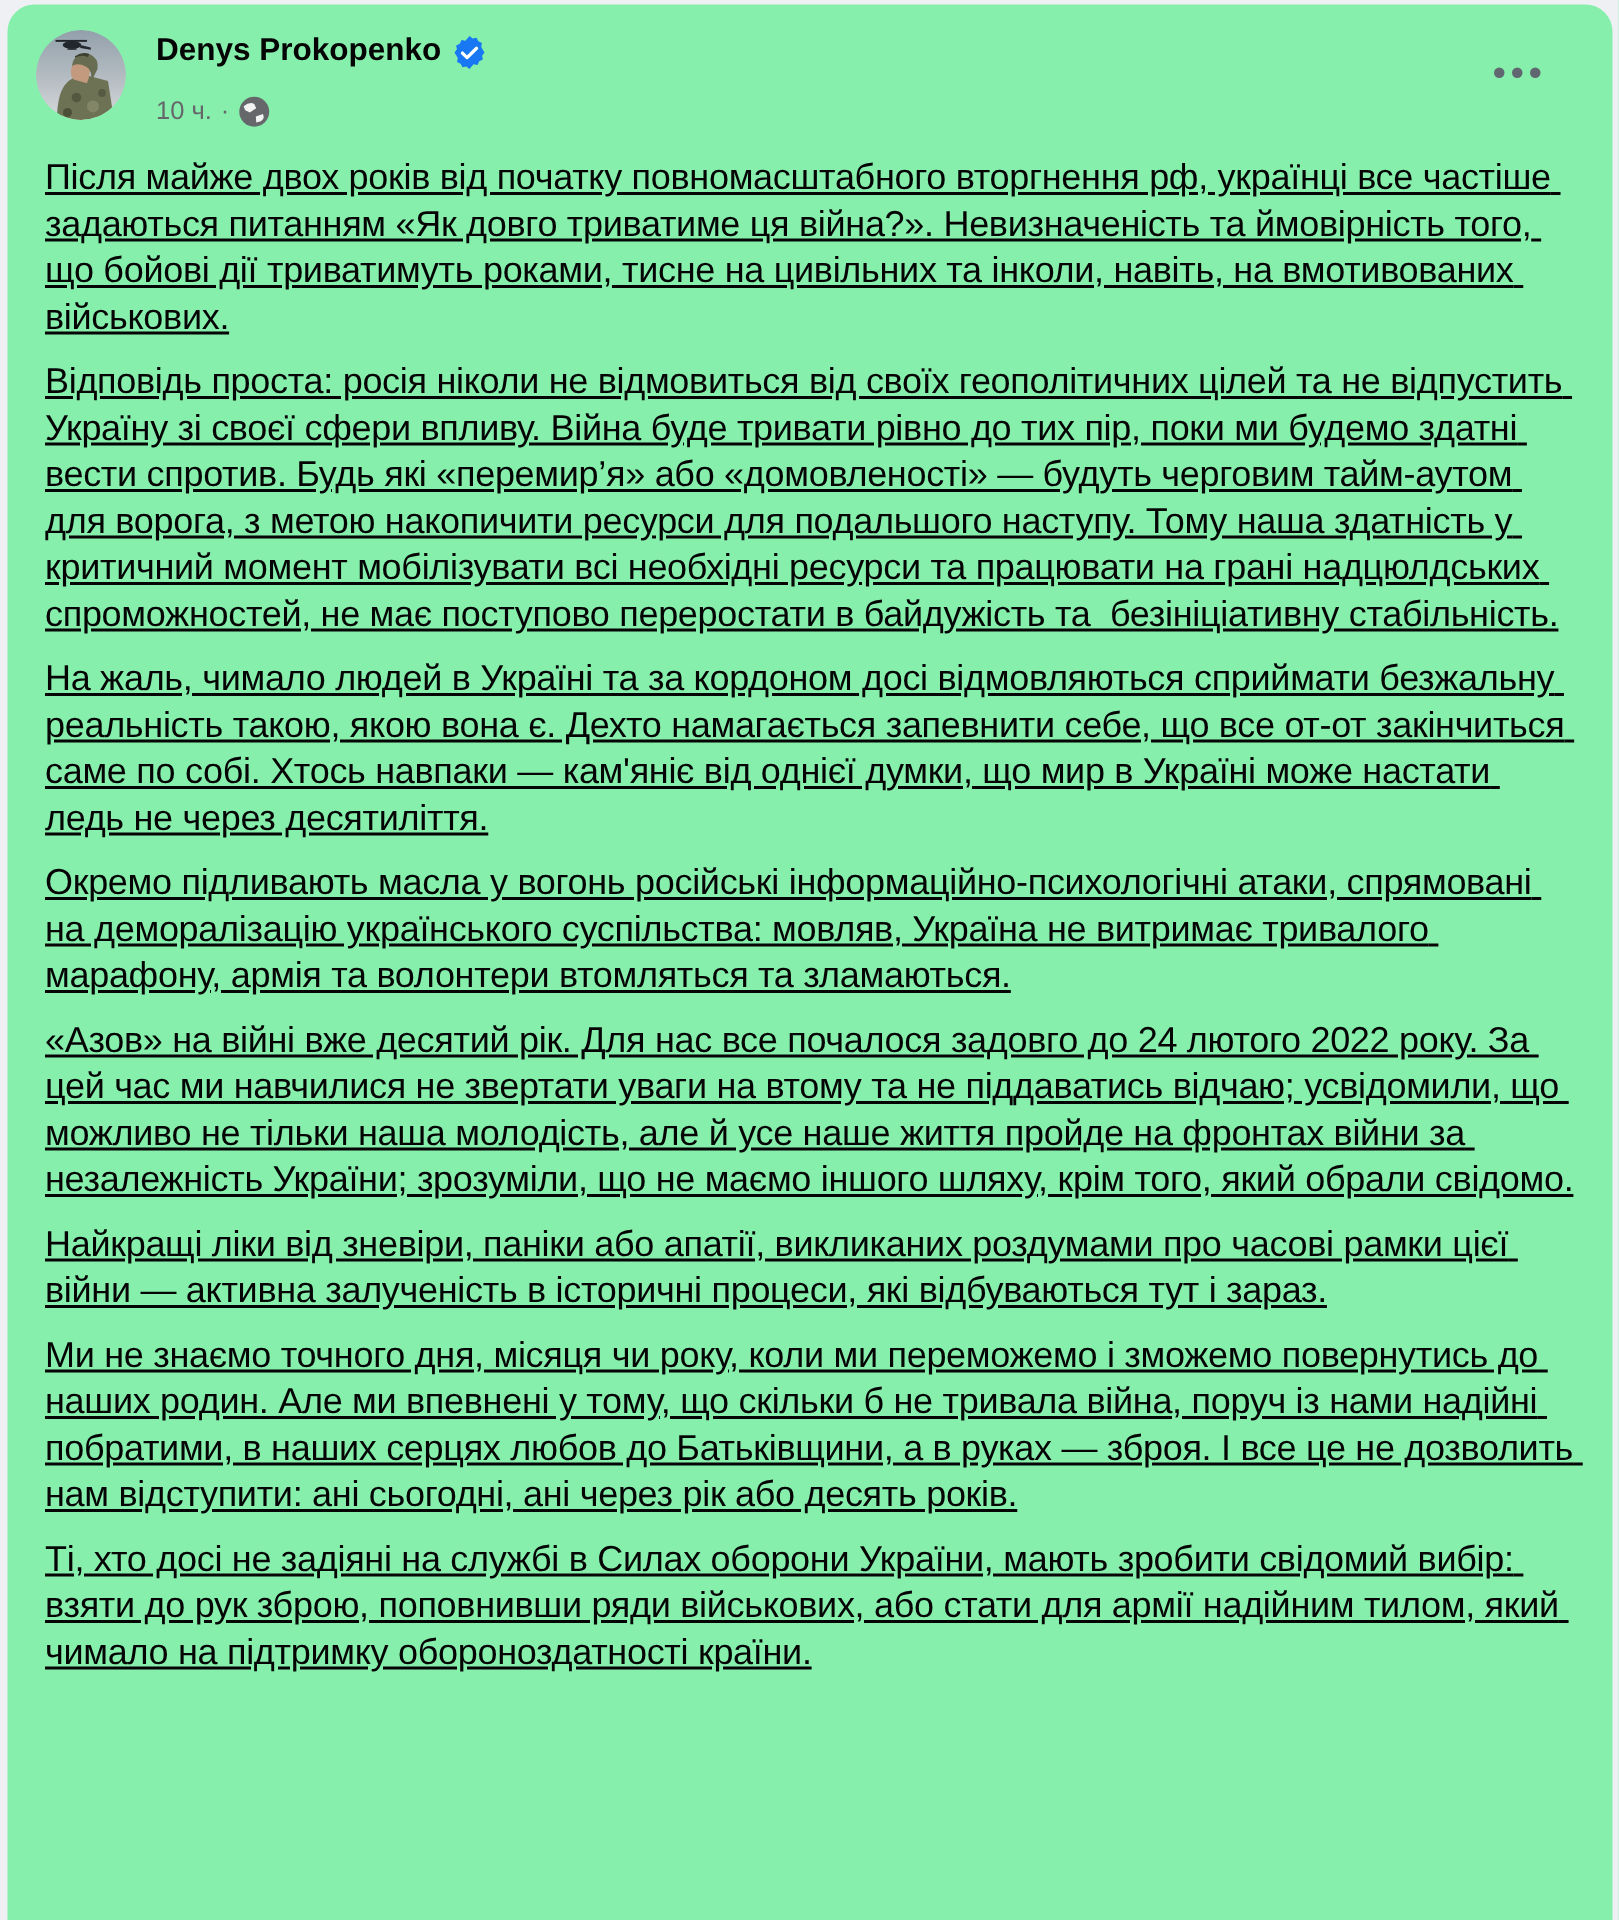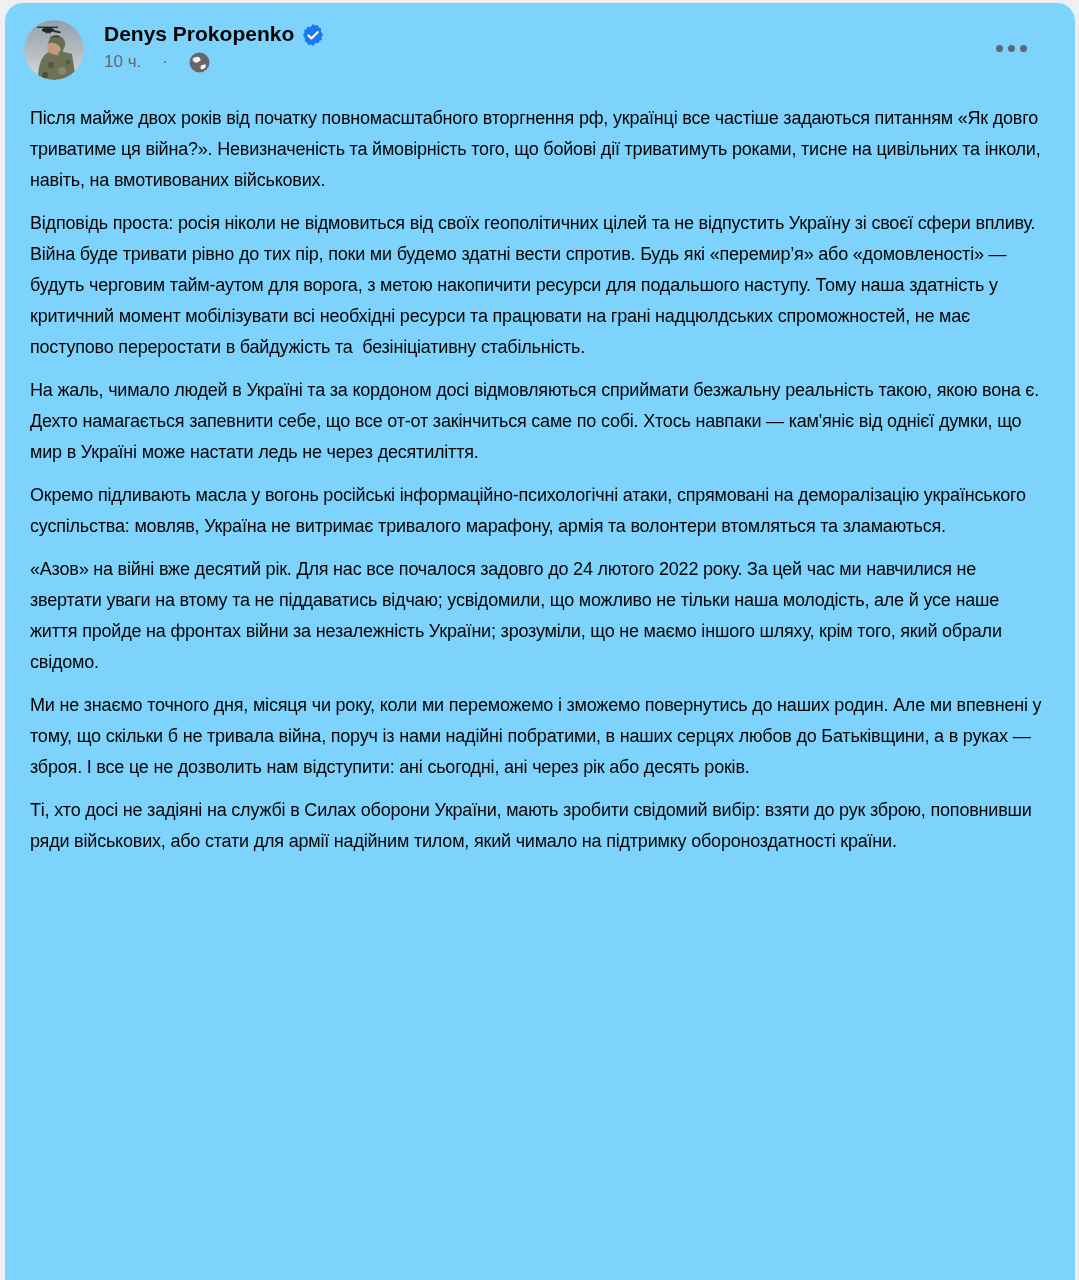--- a/index.html
+++ b/index.html
@@ -10,21 +10,21 @@
     overflow: hidden;
     background: #eef0f3;
     font-family: "Liberation Sans", sans-serif;
     -webkit-font-smoothing: antialiased;
   }
   .card {
     position: relative;
     margin: 3px 4px 0 5px;
     width: 1070px;
     height: 1277px;
-    background: #7dd3fc;
+    background: #86efac;
     border-radius: 18px 18px 0 0;
     box-sizing: border-box;
   }
   
   .header {
     position: relative;
     display: flex;
     align-items: flex-start;
     padding: 17px 20px 0 19px;
     height: 82px;
@@ -52,22 +52,22 @@
     font-size: 21px;
     font-weight: 700;
     color: #050505;
     line-height: 26px;
     cursor: pointer;
   }
   .badge { display: inline-flex; margin-top: 2px; }
   .sub-row {
     display: flex;
     align-items: flex-end;
-    gap: 20px;
-    margin-top: 4px;
+    gap: 5px;
+    margin-top: 16px;
     font-size: 17px;
     color: #65676b;
     line-height: 22px;
   }
   .sub-row .sep { margin: 0 1px; }
   .globe { display: inline-flex; margin-top: 1px; }
   .menu {
     position: absolute;
     top: 38px;
     right: 44px;
@@ -83,24 +83,25 @@
     background: #606770;
     display: block;
   }
   
   .body {
     padding: 18px 25px 0 25px;
     color: #050505;
   }
   .body p {
     margin: 0 0 12px 0;
-    font-size: 18px;
+    font-size: 24px;
     line-height: 31px;
     white-space: pre-wrap;
     letter-spacing: -0.2px;
+    text-decoration: underline;
   }
 </style>
 </head>
 <body>
 
 <div class="card">
 
   <div class="header">
 
     <div class="avatar">
@@ -168,17 +169,18 @@
       <i></i>
     </div>
   </div>
 
   <div class="body">
     <p>Після майже двох років від початку повномасштабного вторгнення рф, українці все частіше задаються питанням «Як довго триватиме ця війна?». Невизначеність та ймовірність того, що бойові дії триватимуть роками, тисне на цивільних та інколи, навіть, на вмотивованих військових.</p>
     <p>Відповідь проста: росія ніколи не відмовиться від своїх геополітичних цілей та не відпустить Україну зі своєї сфери впливу. Війна буде тривати рівно до тих пір, поки ми будемо здатні вести спротив. Будь які «перемир’я» або «домовленості» — будуть черговим тайм-аутом для ворога, з метою накопичити ресурси для подальшого наступу. Тому наша здатність у критичний момент мобілізувати всі необхідні ресурси та працювати на грані надцюлдських спроможностей, не має поступово переростати в байдужість та  безініціативну стабільність.</p>
     <p>На жаль, чимало людей в Україні та за кордоном досі відмовляються сприймати безжальну реальність такою, якою вона є. Дехто намагається запевнити себе, що все от-от закінчиться саме по собі. Хтось навпаки — кам'яніє від однієї думки, що мир в Україні може настати ледь не через десятиліття.</p>
     <p>Окремо підливають масла у вогонь російські інформаційно-психологічні атаки, спрямовані на деморалізацію українського суспільства: мовляв, Україна не витримає тривалого марафону, армія та волонтери втомляться та зламаються.</p>
     <p>«Азов» на війні вже десятий рік. Для нас все почалося задовго до 24 лютого 2022 року. За цей час ми навчилися не звертати уваги на втому та не піддаватись відчаю; усвідомили, що можливо не тільки наша молодість, але й усе наше життя пройде на фронтах війни за незалежність України; зрозуміли, що не маємо іншого шляху, крім того, який обрали свідомо.</p>
+    <p>Найкращі ліки від зневіри, паніки або апатії, викликаних роздумами про часові рамки цієї війни — активна залученість в історичні процеси, які відбуваються тут і зараз.</p>
     <p>Ми не знаємо точного дня, місяця чи року, коли ми переможемо і зможемо повернутись до наших родин. Але ми впевнені у тому, що скільки б не тривала війна, поруч із нами надійні побратими, в наших серцях любов до Батьківщини, а в руках — зброя. І все це не дозволить нам відступити: ані сьогодні, ані через рік або десять років.</p>
     <p>Ті, хто досі не задіяні на службі в Силах оборони України, мають зробити свідомий вибір: взяти до рук зброю, поповнивши ряди військових, або стати для армії надійним тилом, який чимало на підтримку обороноздатності країни.</p>
   </div>
 
 </div>
 
 </body></html>

